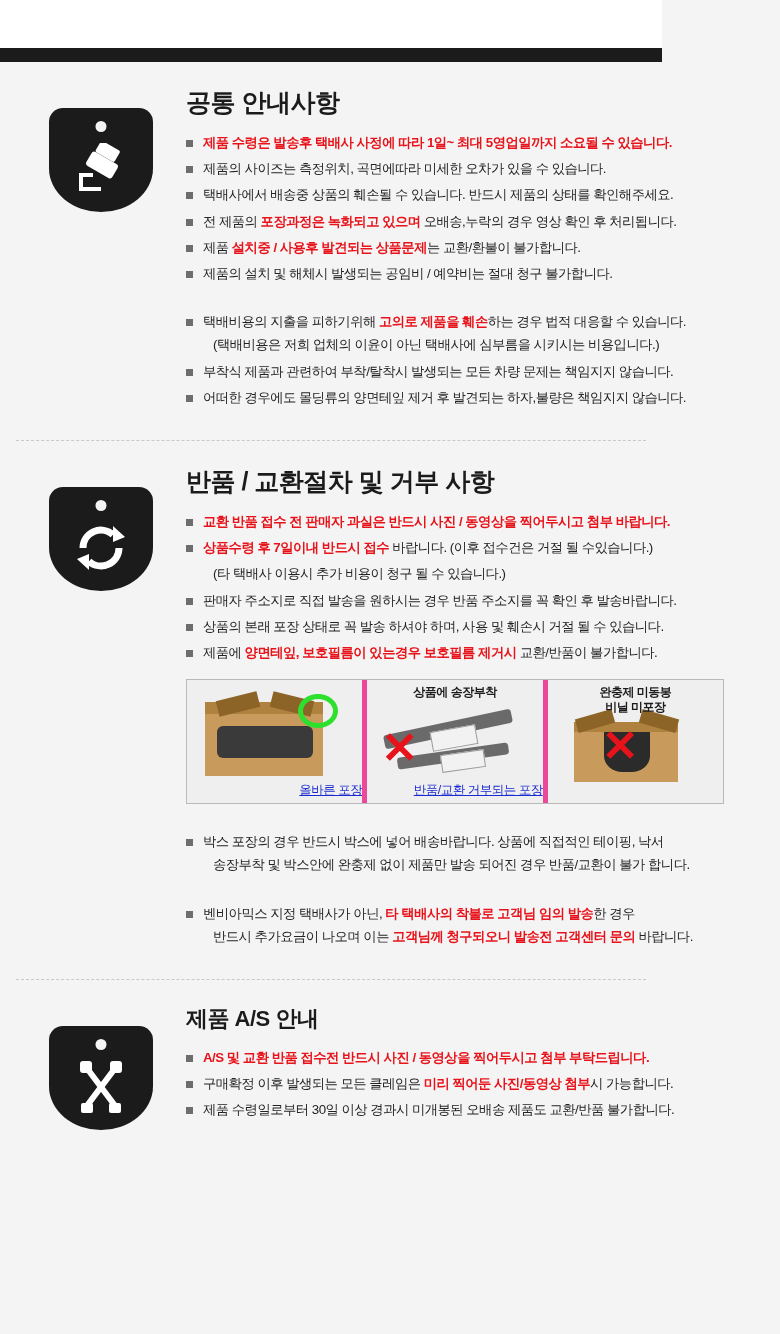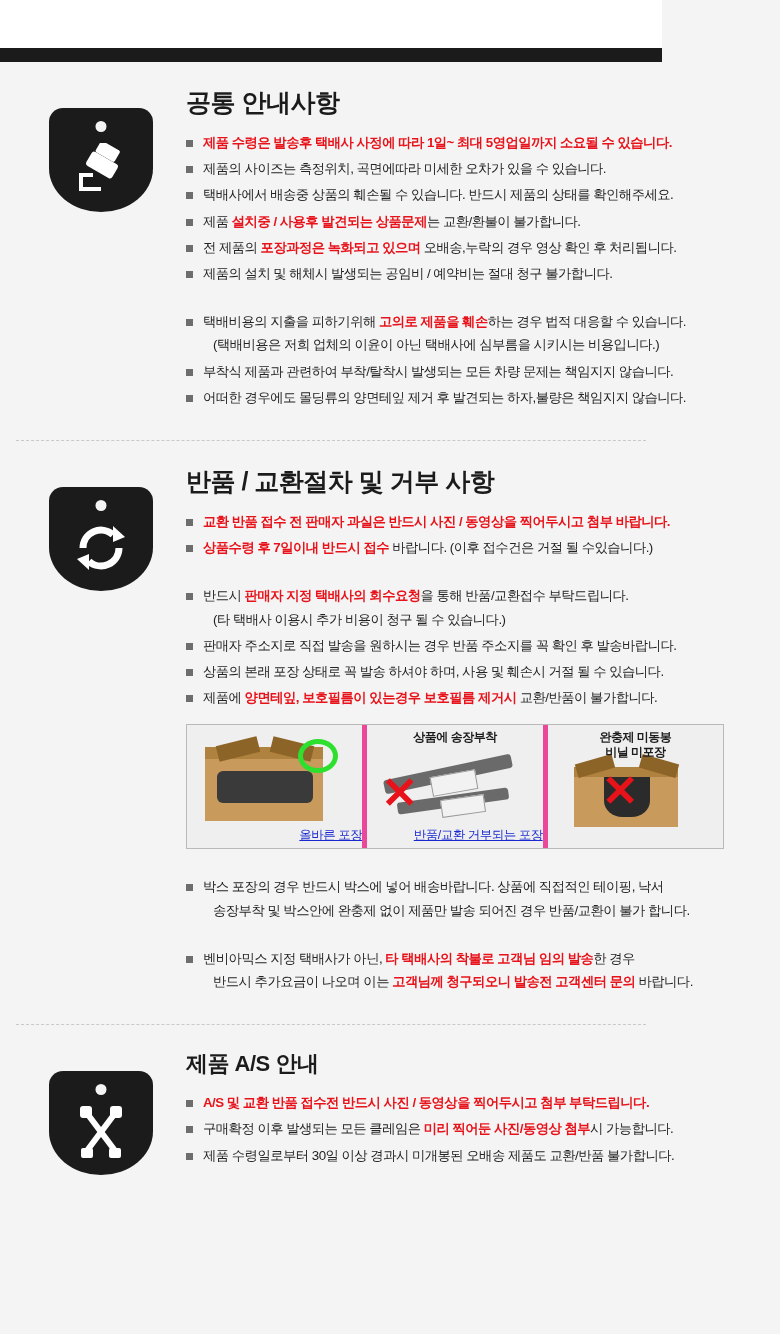--- a/index.html
+++ b/index.html
@@ -190,22 +190,22 @@
           </svg>
         </div>
       </div>
     </div>
     <div class="body-col">
       <h2 class="sec-title">공통 안내사항</h2>
       <ul class="lines">
         <li><span class="r">제품 수령은 발송후 택배사 사정에 따라 1일~ 최대 5영업일까지 소요될 수 있습니다.</span></li>
         <li><span class="k">제품의 사이즈는 측정위치, 곡면에따라 미세한 오차가 있을 수 있습니다.</span></li>
         <li><span class="k">택배사에서 배송중 상품의 훼손될 수 있습니다. 반드시 제품의 상태를 확인해주세요.</span></li>
+        <li><span class="k">전 제품의 </span><span class="r">포장과정은 녹화되고 있으며</span><span class="k"> 오배송,누락의 경우 영상 확인 후 처리됩니다.</span></li>
         <li><span class="k">제품 </span><span class="r">설치중 / 사용후 발견되는 상품문제</span><span class="k">는 교환/환불이 불가합니다.</span></li>
-        <li><span class="k">전 제품의 </span><span class="r">포장과정은 녹화되고 있으며</span><span class="k"> 오배송,누락의 경우 영상 확인 후 처리됩니다.</span></li>
         <li><span class="k">제품의 설치 및 해체시 발생되는 공임비 / 예약비는 절대 청구 불가합니다.</span></li>
         <li class="tight"><span class="k">택배비용의 지출을 피하기위해 </span><span class="r">고의로 제품을 훼손</span><span class="k">하는 경우 법적 대응할 수 있습니다.</span></li>
         <li class="nobullet"><span class="k">(택배비용은 저희 업체의 이윤이 아닌 택배사에 심부름을 시키시는 비용입니다.)</span></li>
         <li><span class="k">부착식 제품과 관련하여 부착/탈착시 발생되는 모든 차량 문제는 책임지지 않습니다.</span></li>
         <li><span class="k">어떠한 경우에도 몰딩류의 양면테잎 제거 후 발견되는 하자,불량은 책임지지 않습니다.</span></li>
       </ul>
     </div>
   </div>
 
   <hr class="div">
@@ -225,21 +225,20 @@
             </g>
           </svg>
         </div>
       </div>
     </div>
     <div class="body-col">
       <h2 class="sec-title">반품 / 교환절차 및 거부 사항</h2>
       <ul class="lines">
         <li><span class="r">교환 반품 접수 전 판매자 과실은 반드시 사진 / 동영상을 찍어두시고 첨부 바랍니다.</span></li>
         <li><span class="r">상품수령 후 7일이내 반드시 접수</span><span class="k"> 바랍니다. (이후 접수건은 거절 될 수있습니다.)</span></li>
-        <li class="tight"><span class="k">반드시 </span><span class="r">판매자 지정 택배사의 회수요청</span><span class="k">을 통해 반품/교환접수 부탁드립니다.</span></li>
         <li class="nobullet"><span class="k">(타 택배사 이용시 추가 비용이 청구 될 수 있습니다.)</span></li>
         <li><span class="k">판매자 주소지로 직접 발송을 원하시는 경우 반품 주소지를 꼭 확인 후 발송바랍니다.</span></li>
         <li><span class="k">상품의 본래 포장 상태로 꼭 발송 하셔야 하며, 사용 및 훼손시 거절 될 수 있습니다.</span></li>
         <li><span class="k">제품에 </span><span class="r">양면테잎, 보호필름이 있는경우 보호필름 제거시</span><span class="k"> 교환/반품이 불가합니다.</span></li>
       </ul>
 
       <div class="photo-strip">
 
         <div class="photo-cell">
           <div class="box-art">

